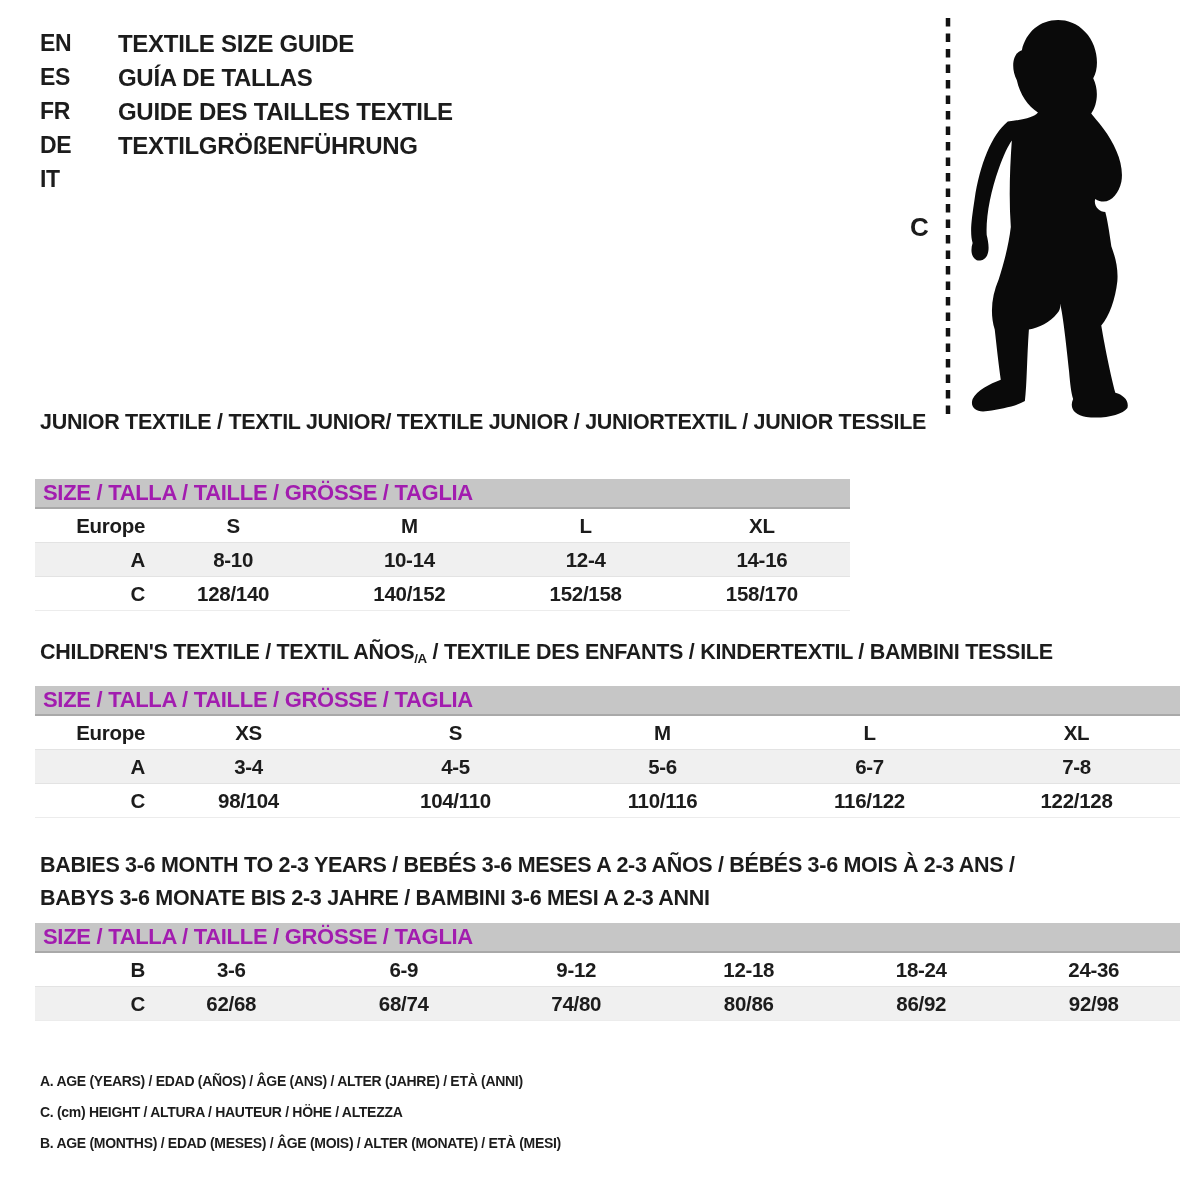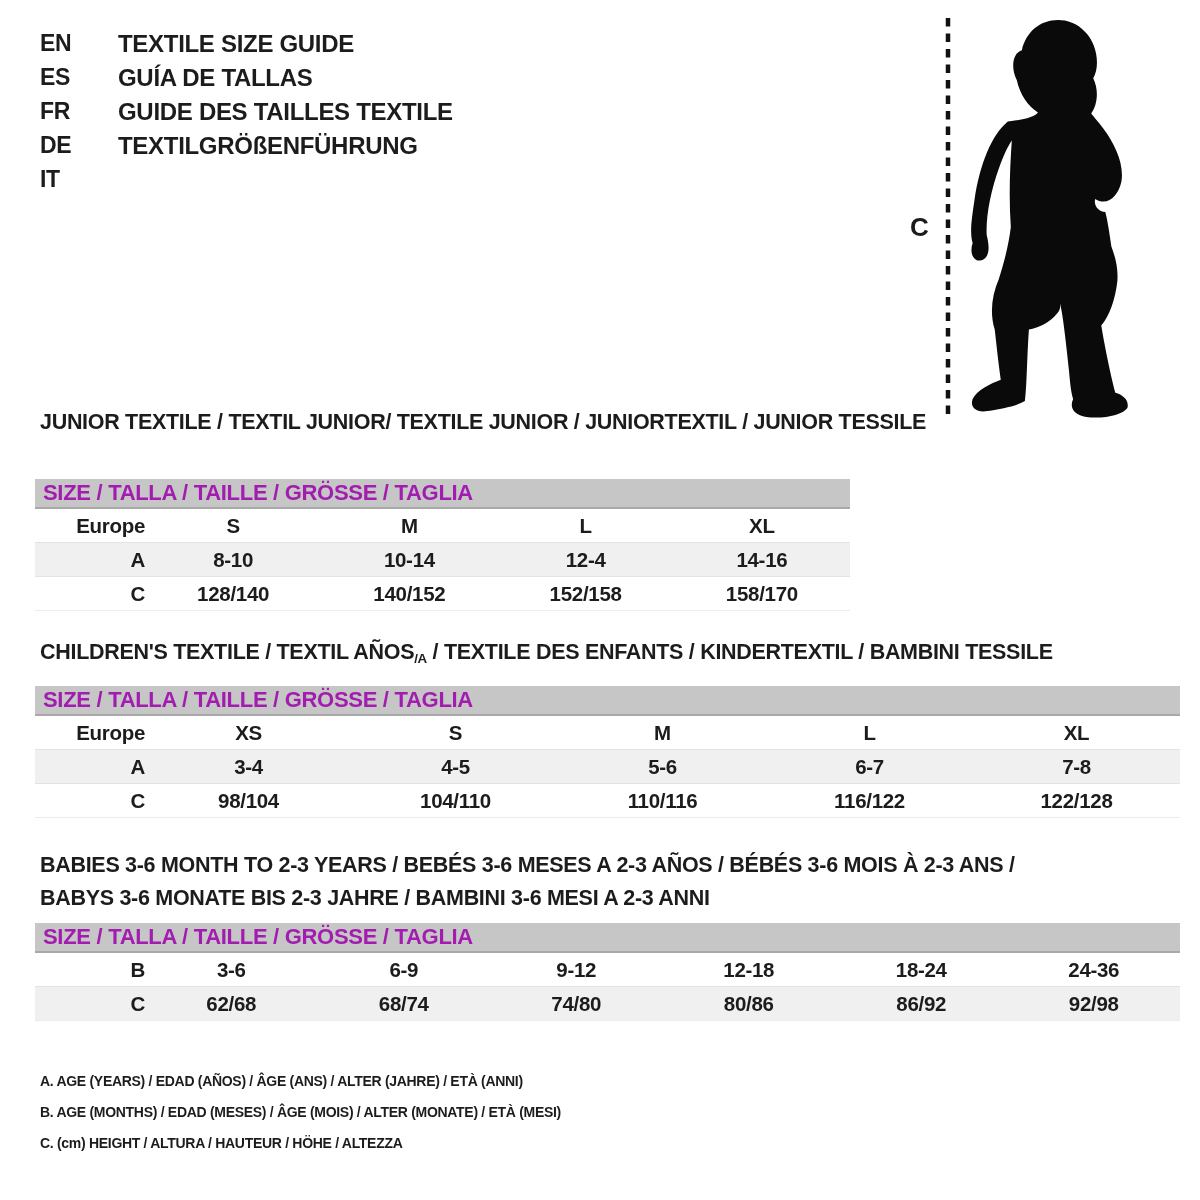--- a/index.html
+++ b/index.html
@@ -229,17 +229,17 @@
       <span class="cell">68/74</span>
       <span class="cell">74/80</span>
       <span class="cell">80/86</span>
       <span class="cell">86/92</span>
       <span class="cell">92/98</span>
     </div>
   </div>
 
   <div class="legend">
     <span class="legend-line">A. AGE (YEARS) / EDAD (AÑOS) / ÂGE (ANS) / ALTER (JAHRE) / ETÀ (ANNI)</span>
+    <span class="legend-line">C. (cm) HEIGHT / ALTURA / HAUTEUR / HÖHE / ALTEZZA</span>
     <span class="legend-line">B. AGE (MONTHS) / EDAD (MESES) / ÂGE (MOIS) / ALTER (MONATE) / ETÀ (MESI)</span>
-    <span class="legend-line">C. (cm) HEIGHT / ALTURA / HAUTEUR / HÖHE / ALTEZZA</span>
   </div>
 
 </div>
 
 </body></html>

